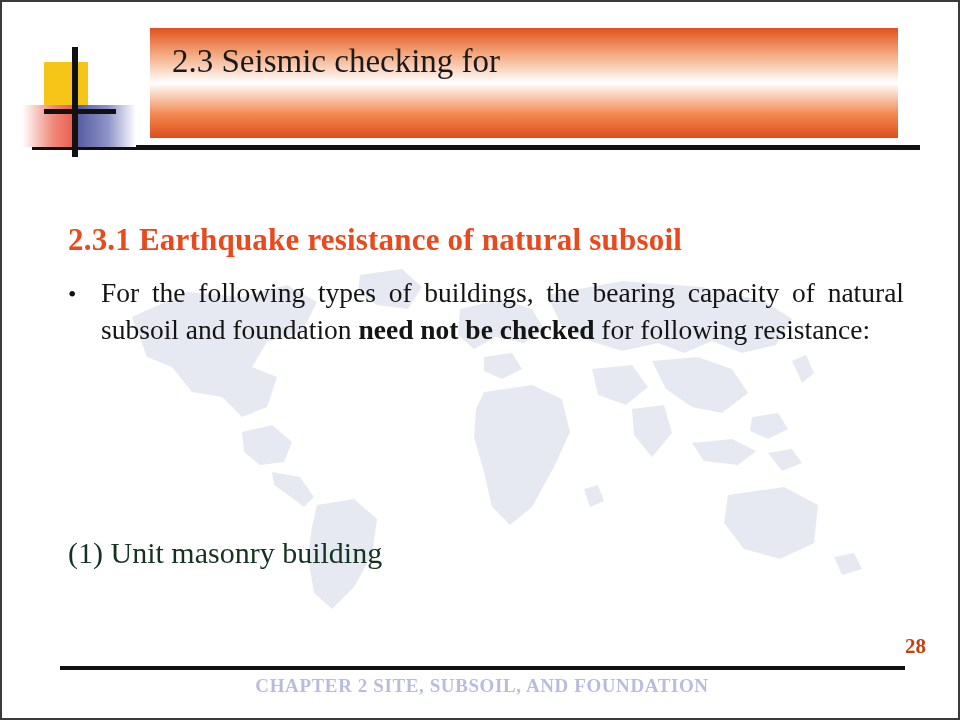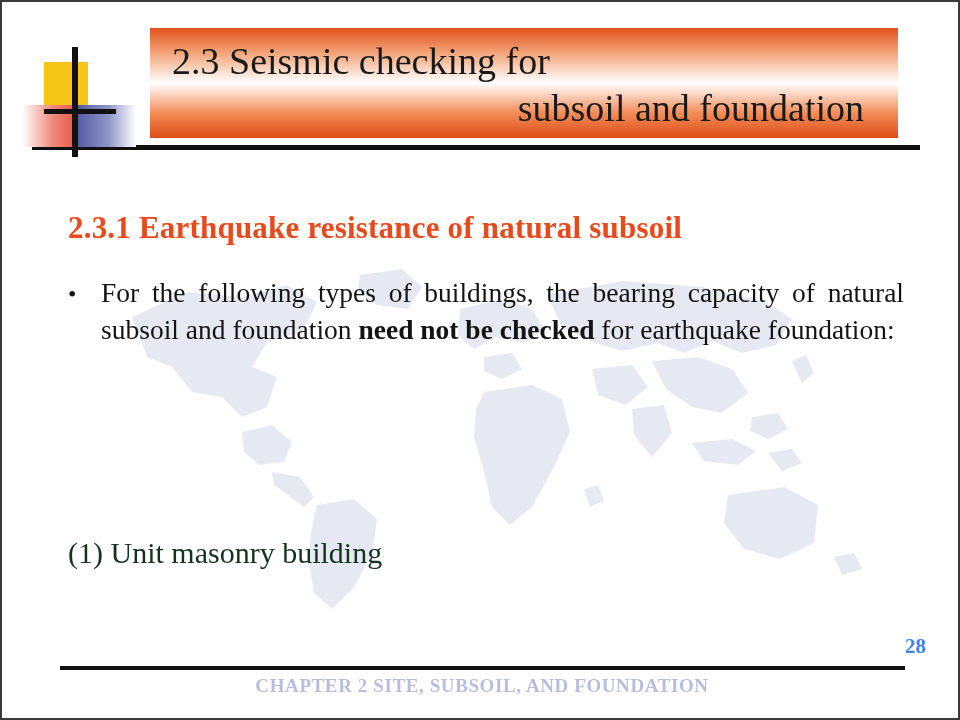--- a/index.html
+++ b/index.html
@@ -44,21 +44,21 @@
     z-index: 2;
   }
   .header-title {
     position: absolute;
     left: 170px;
     top: 26px;
     width: 710px;
     height: 110px;
     z-index: 3;
     color: #1a1a1a;
-    font-size: 38px;
+    font-size: 33px;
     line-height: 47px;
     padding-top: 10px;
     box-sizing: border-box;
   }
   .header-line1 { display: block; text-align: left; }
   .header-line2 { display: block; text-align: right; padding-right: 18px; }
 
   .header-rule {
     position: absolute;
     left: 30px;
@@ -124,21 +124,21 @@
     position: absolute;
     left: 0;
     top: 0;
     width: 960px;
     height: 720px;
     z-index: 6;
   }
   .subhead {
     position: absolute;
     left: 66px;
-    top: 208px;
+    top: 220px;
     width: 850px;
     color: #e8491d;
     font-size: 31px;
     font-weight: bold;
     letter-spacing: 0.2px;
   }
   .bullet-block {
     position: absolute;
     left: 66px;
     top: 272px;
@@ -172,21 +172,21 @@
     margin-top: 39px;
   }
 
   
   .page-number {
     position: absolute;
     right: 32px;
     top: 632px;
     font-size: 21px;
     font-weight: bold;
-    color: #3b82f6;
+    color: #c2410c;
     z-index: 6;
   }
   .footer-rule {
     position: absolute;
     left: 58px;
     top: 664px;
     width: 845px;
     height: 4px;
     background: #111111;
     z-index: 6;
@@ -240,39 +240,38 @@
       <path d="M636,238 L692,230 L726,248 L722,286 L688,302 L652,292 L632,266 Z"></path>
       <path d="M742,300 L762,296 L770,312 L750,318 Z"></path>
 
       <path d="M700,104 L714,98 L722,116 L710,126 Z"></path>
     </g>
   </svg>
 
   <div class="header-band-inner"></div>
   <div class="header-title">
     <span class="header-line1">2.3 Seismic checking for</span>
-    <span class="header-line2">subsoil and foundation</span>
   </div>
   <div class="header-rule"></div>
 
   <div class="logo-wrap">
     <div class="logo-yellow"></div>
     <div class="logo-redfade"></div>
     <div class="logo-bluefade"></div>
     <div class="logo-vbar"></div>
     <div class="logo-hbar"></div>
   </div>
 
   <div class="content">
 
     <div class="subhead">2.3.1 Earthquake resistance of natural subsoil</div>
 
     <div class="bullet-block">
       <span class="bullet-marker">•</span>
-      <span class="bullet-text"><span>For the following types of buildings, the bearing capacity of natural subsoil and foundation </span><span class="emph">need not be checked</span><span> for earthquake foundation:</span></span>
+      <span class="bullet-text"><span>For the following types of buildings, the bearing capacity of natural subsoil and foundation </span><span class="emph">need not be checked</span><span> for following resistance:</span></span>
     </div>
 
     <div class="item-line">(1) Unit masonry building</div>
   </div>
 
   <div class="page-number">28</div>
   <div class="footer-rule"></div>
   <div class="footer-text">CHAPTER 2  SITE, SUBSOIL, AND FOUNDATION</div>
 
 </div>

